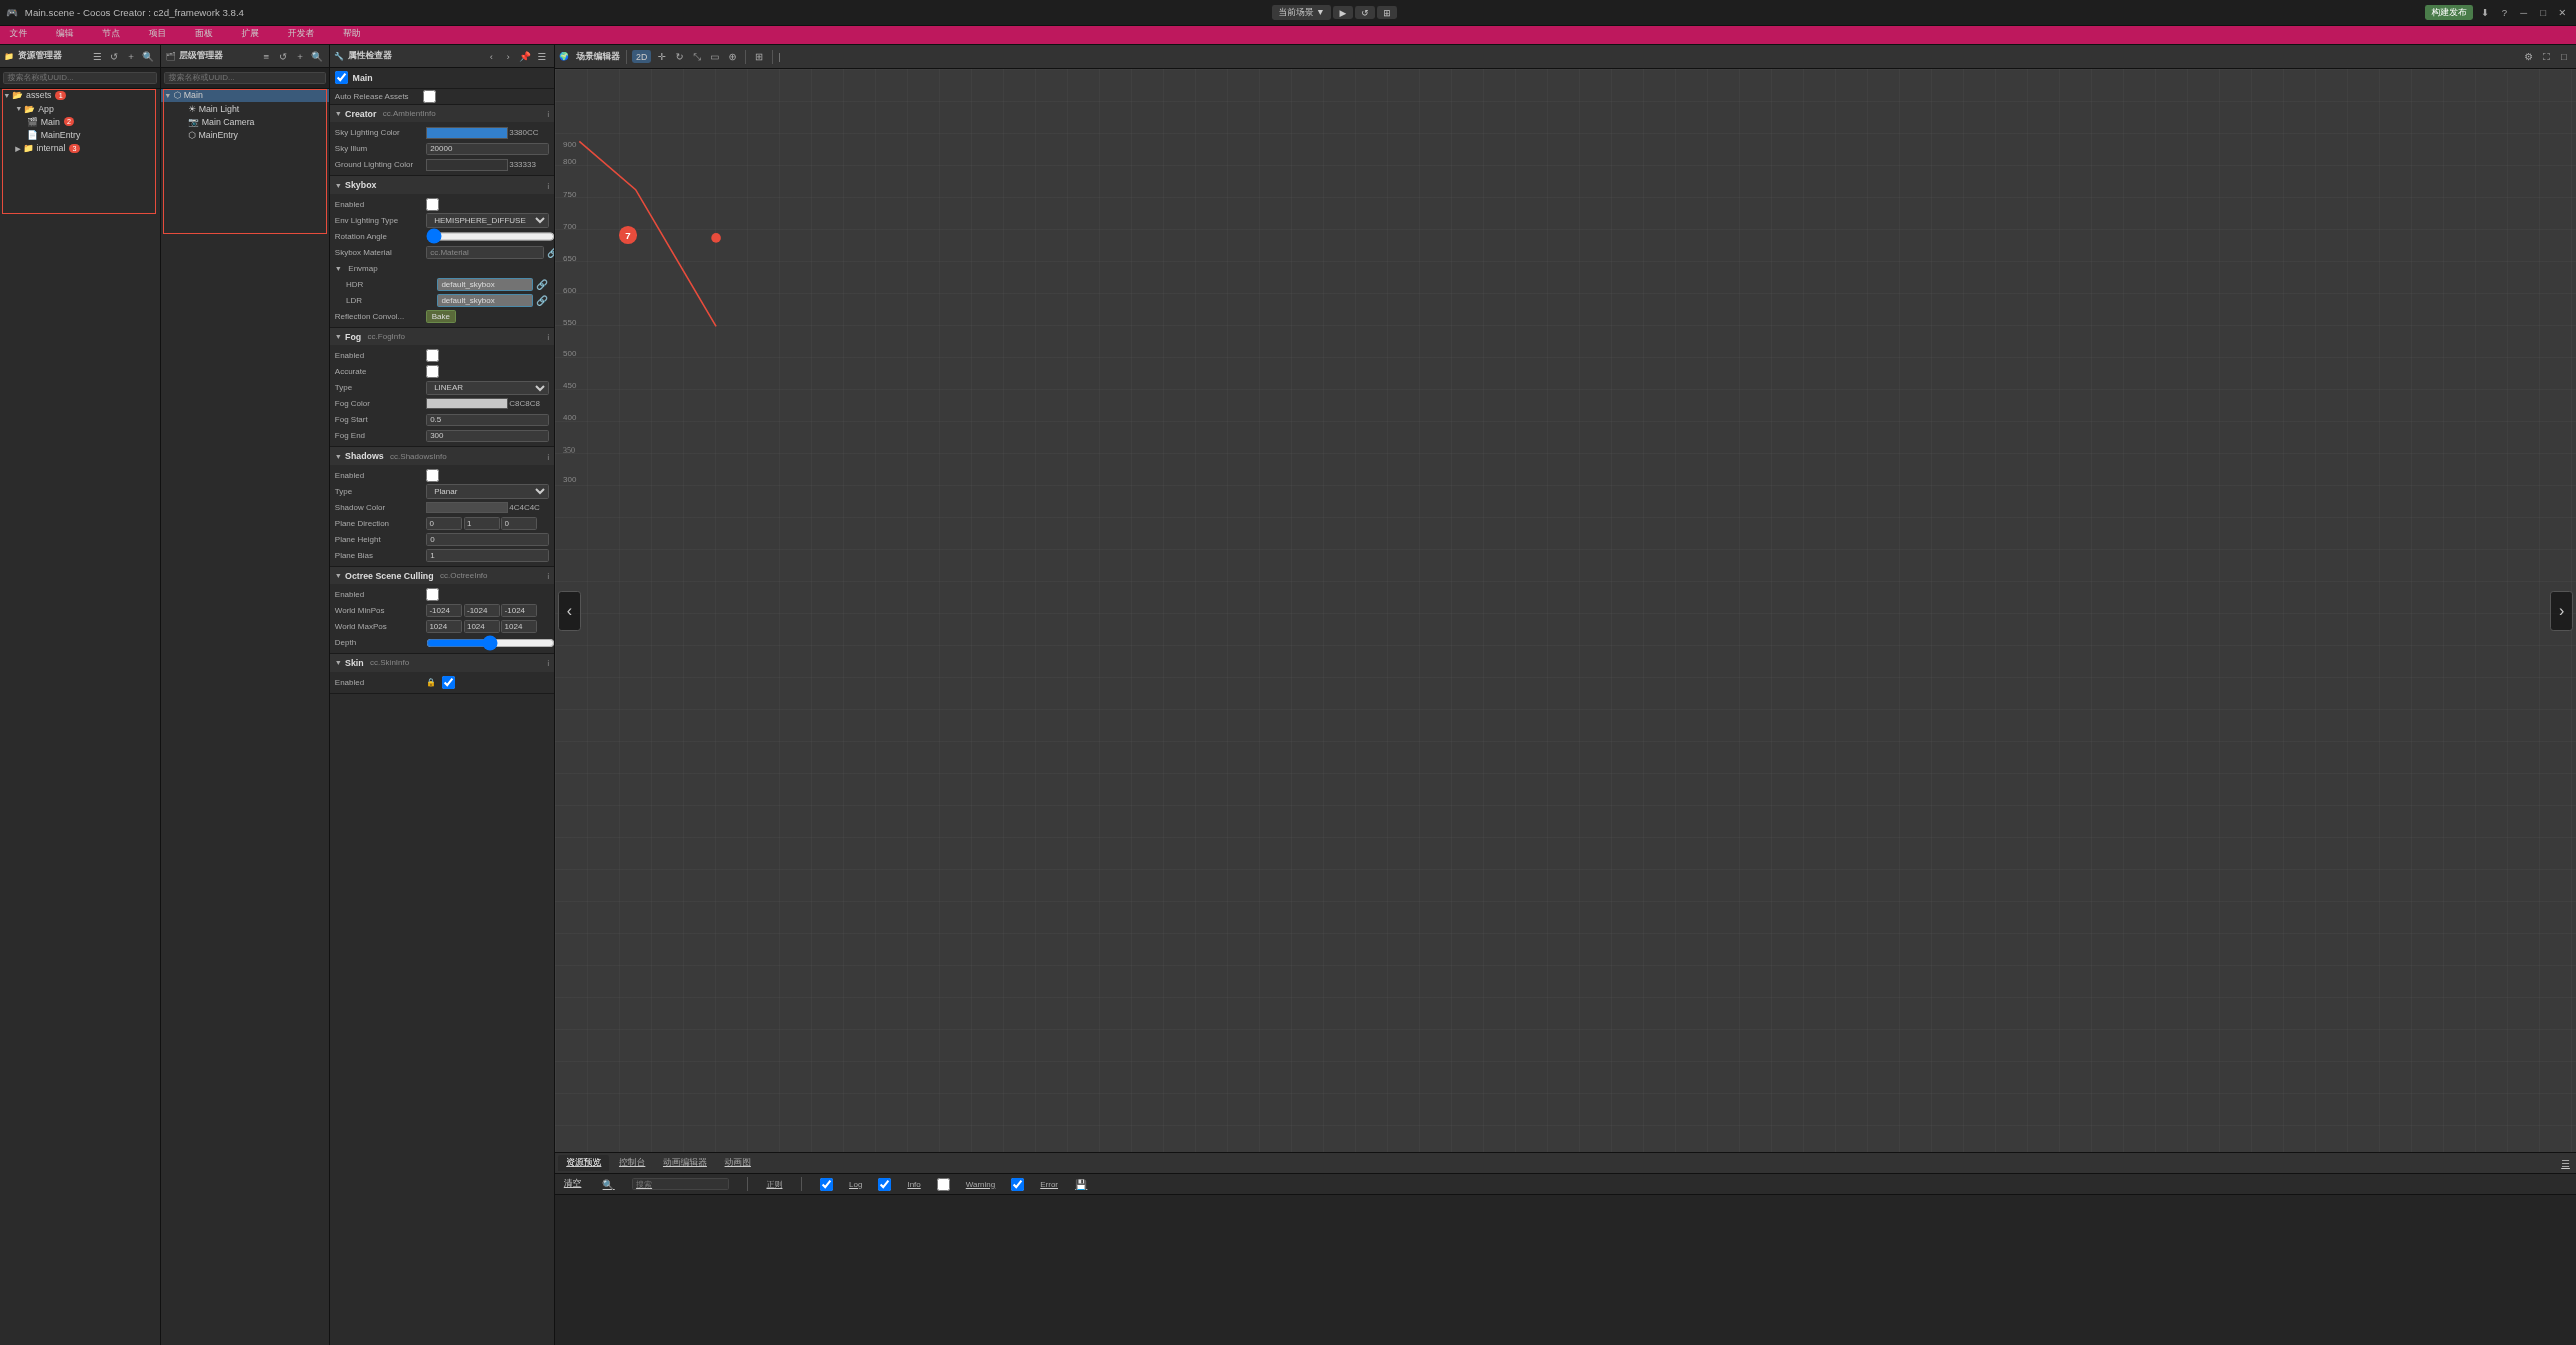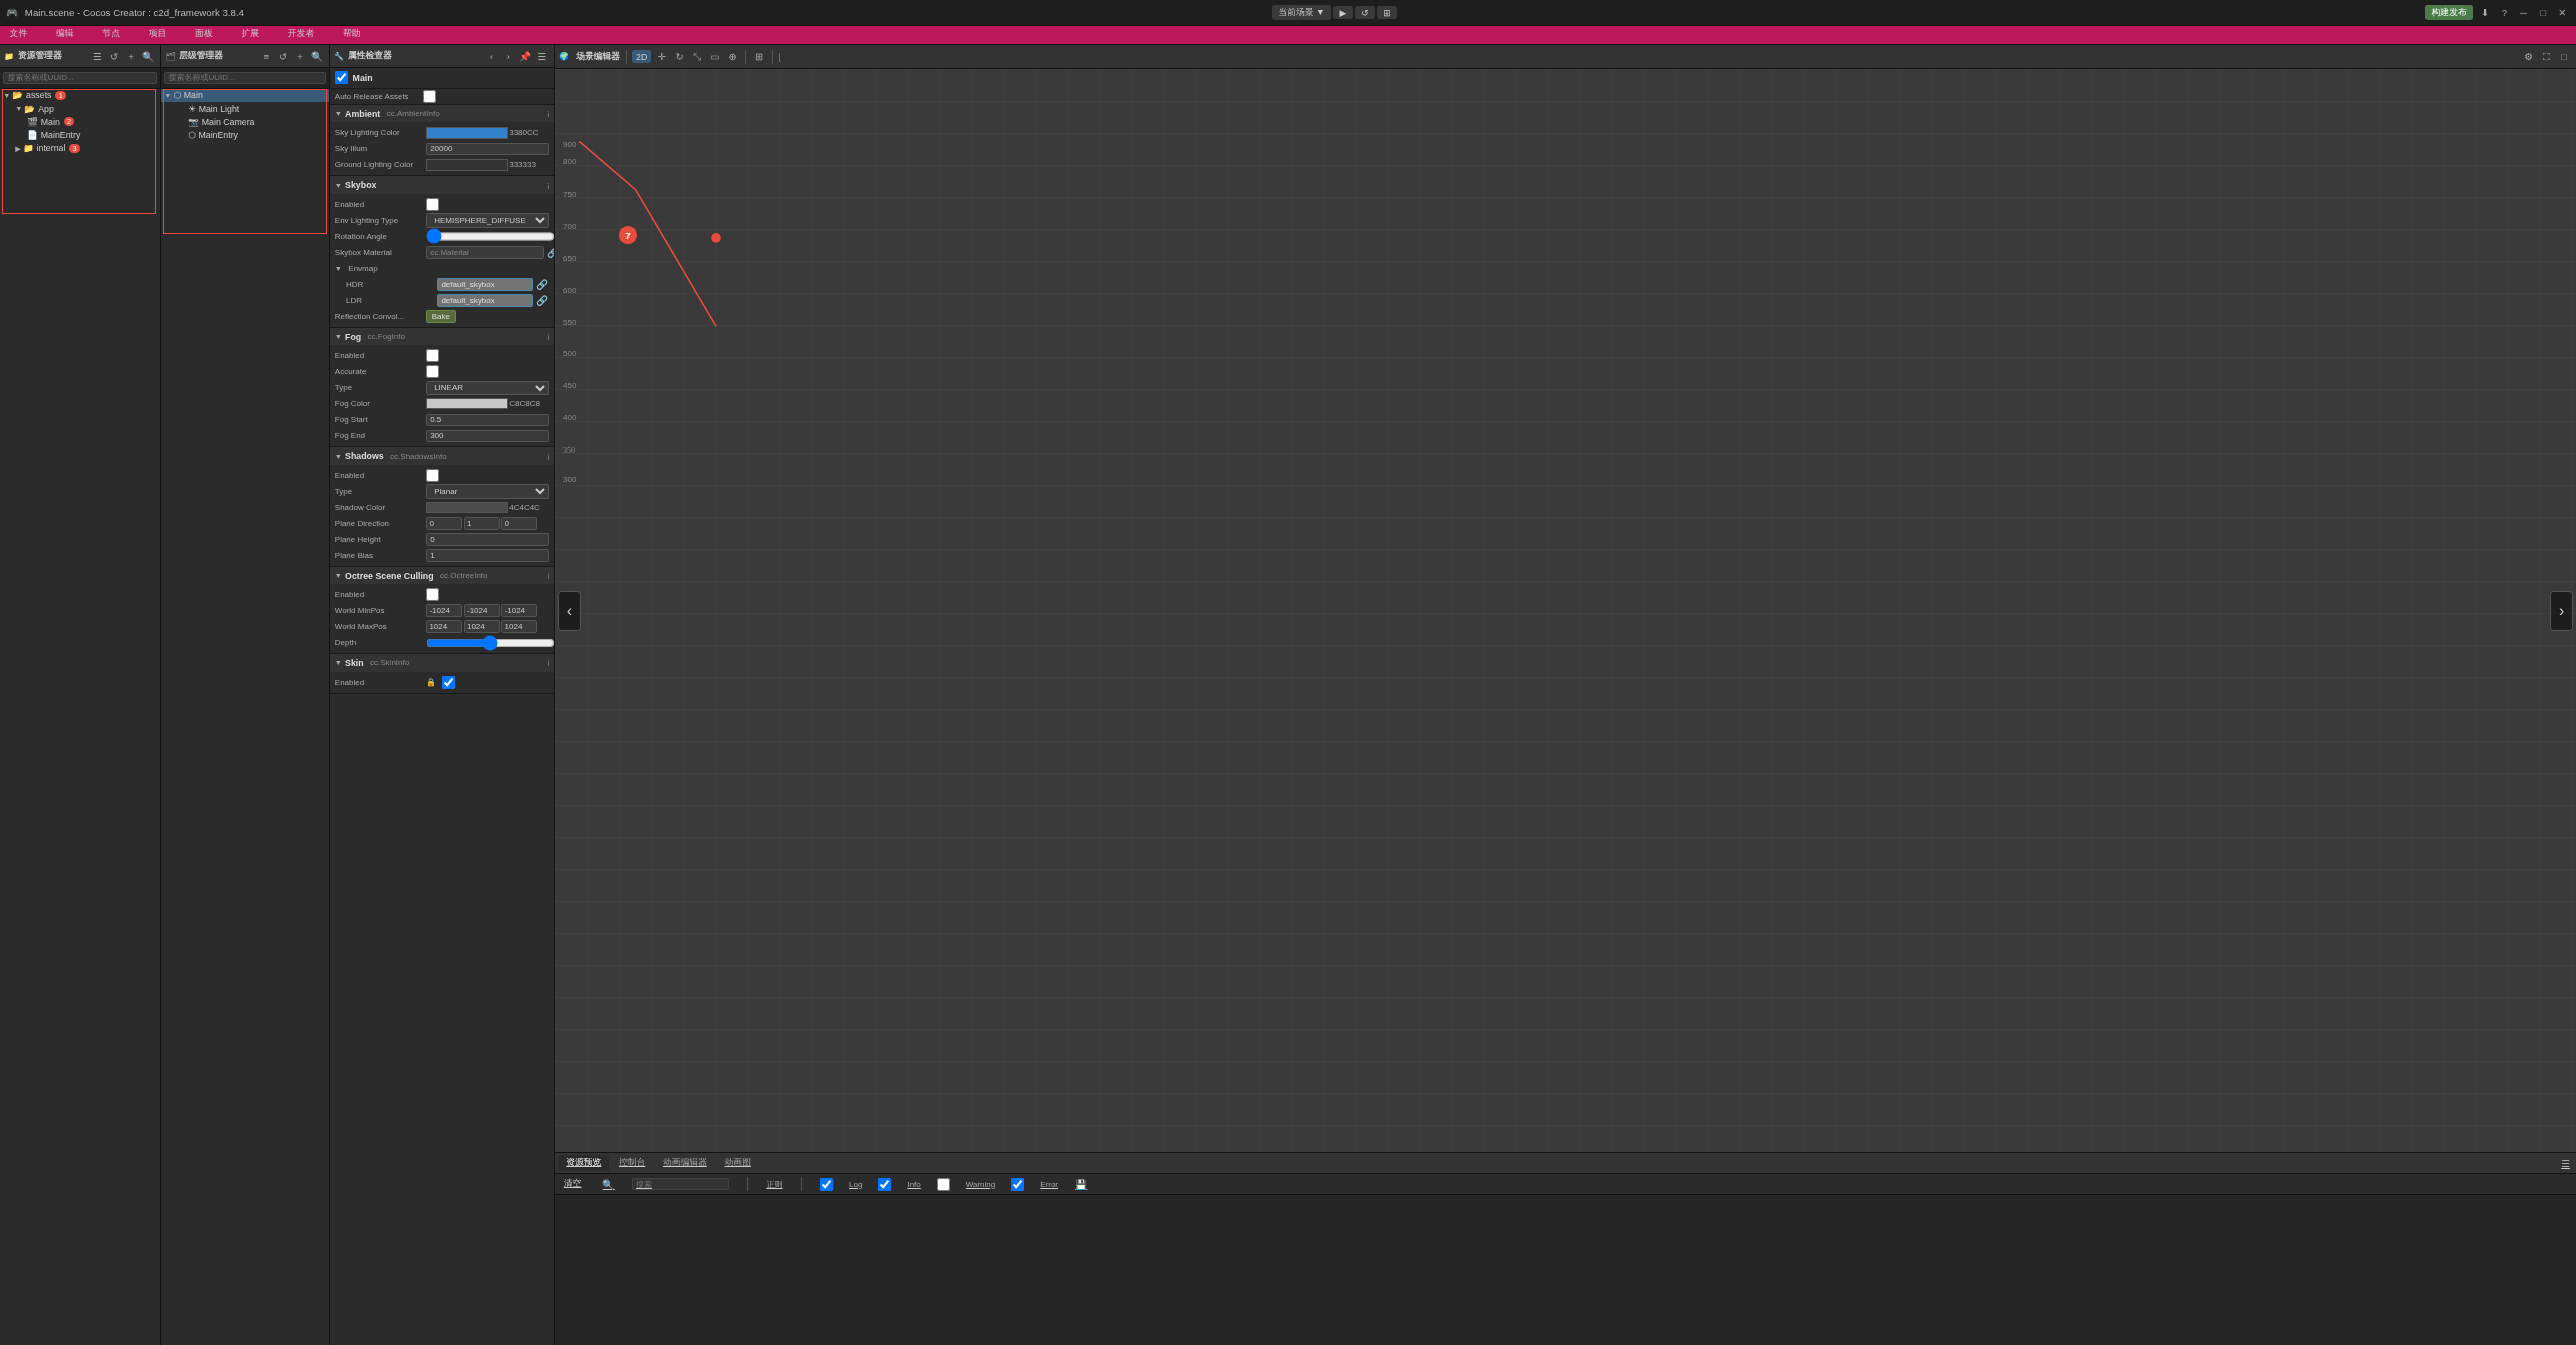--- a/index.html
+++ b/index.html
@@ -587,21 +587,21 @@
     <div style="height:16px;display:flex;align-items:center;padding:0 4.8px;border-bottom:0.8px solid #1a1a1a;flex-shrink:0;background:#2b2b2b;">
       <span class="prop-label">Auto Release Assets</span>
       <input type="checkbox" style="">
     </div>
 
     <div class="inspector-scroll">
 
       <div class="inspector-section">
         <div class="section-header">
           <span style="color:#aaa;font-size:7.2px;">▼</span>
-          <span class="section-title">Ambient</span>
+          <span class="section-title">Creator</span>
           <span class="section-sub">cc.AmbientInfo</span>
           <span class="info-icon">ℹ</span>
         </div>
         <div class="section-body">
           <div class="prop-row">
             <span class="prop-label">Sky Lighting Color</span>
             <div class="prop-value">
               <div class="color-swatch" style="background:#3380CC;"></div>
               <span class="color-hex">3380CC</span>
             </div>

